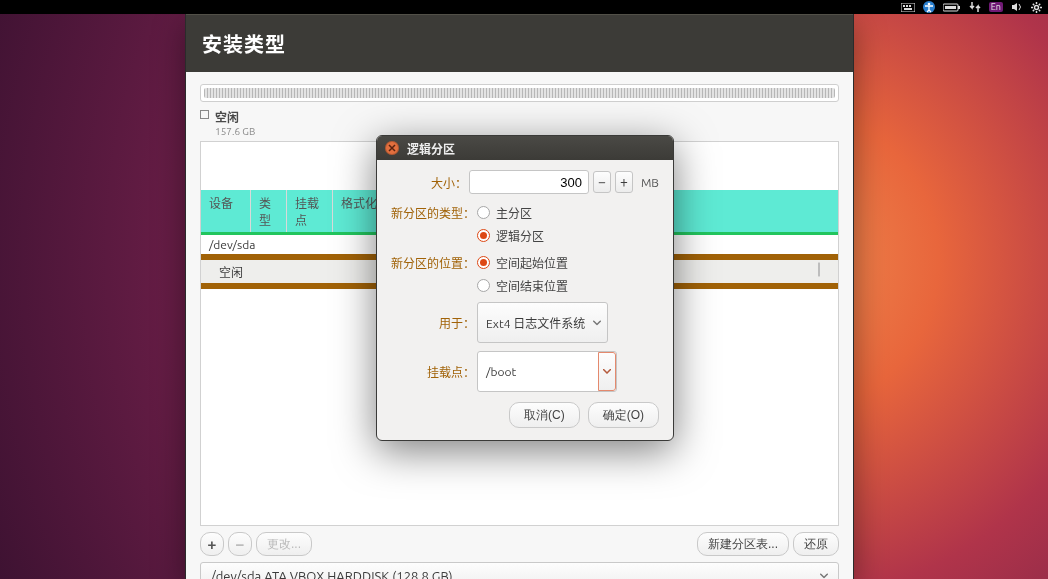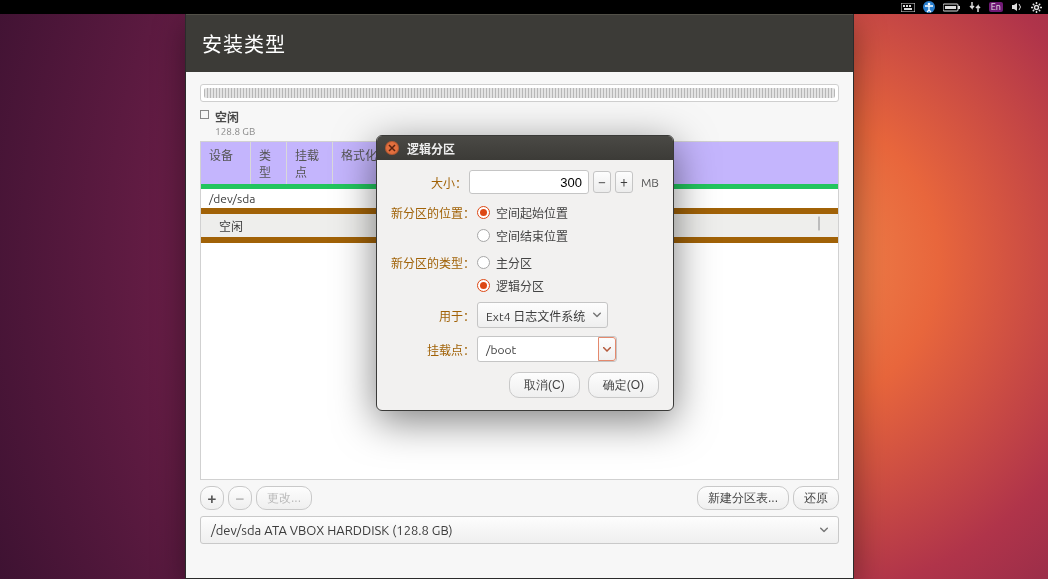--- a/index.html
+++ b/index.html
@@ -21,38 +21,38 @@
   }
   .titlebar { height:26px; background:#3c3b37; display:flex; align-items:center; padding:0 10px; gap:10px; }
   .tb-close { width:14px; height:14px; border-radius:50%; background:#6b6965; display:flex; align-items:center; justify-content:center; }
   .tb-close svg { opacity:.6; }
   .tb-title { color:#dcdcdc; font-size:12px; }
 
   .header {
     height:58px; background:#3c3b37; color:#fff; display:flex; align-items:center; padding:0 16px;
     border-top:1px solid #525048;
   }
-  .header h1 { font-weight:400; font-size:20px; letter-spacing:1px; }
+  .header h1 { font-weight:700; font-size:20px; letter-spacing:1px; }
 
   .content { background:#f7f7f7; padding:12px 14px 10px; }
 
   .part-bar-frame { border:1px solid #cfcfcf; border-radius:3px; padding:3px; background:#fff; }
   .part-bar {
     height:10px;
     background: repeating-linear-gradient(90deg,#b7b7b7 0 1px,#e3e3e3 1px 3px);
     border-radius:2px;
   }
 
   .disk-label { margin-top:6px; display:flex; align-items:flex-start; gap:6px; }
   .disk-box { width:9px; height:9px; border:1px solid #888; margin-top:2px; }
   .disk-label .name { font-size:12px; font-weight:700; color:#4a4a4a; }
   .disk-label .size { font-size:10px; color:#8a8a8a; margin-top:1px; }
 
   .table { margin-top:4px; border:1px solid #d1d1d1; background:#fff; }
-  .thead { display:flex; border-bottom:5px solid #22c55e; background:#c4b5fd; }
+  .thead { display:flex; border-bottom:3px solid #22c55e; background:#5eead4;margin-top:48px; }
   .th { padding:4px 8px; font-size:12px; border-right:1px solid #d9d9d9; color:#555; }
   .th:last-child { border-right:none; flex:1; }
   .trow { display:flex; border-bottom:6px solid #a16207; }
   .td { padding:3px 8px; font-size:12px; }
   .trow.device .td { font-weight:400; }
   .trow.free { background:#eeeeec; }
   .trow.free .td.chk { margin-left:auto; padding-right:18px; }
   .tbody-scroll { height:236px; background:#fff; }
 
   .toolbar { display:flex; align-items:center; gap:4px; margin-top:6px; }
@@ -99,21 +99,21 @@
   .spin-btn { width:18px; height:22px; border:1px solid #c5c5c5; border-radius:3px; background:linear-gradient(#fdfdfd,#ececec); font-size:14px; line-height:1; display:flex;align-items:center;justify-content:center; cursor:pointer;}
   .unit { font-size:12px; color:#555; margin-left:4px; }
 
   .radio-group { display:flex; flex-direction:column; gap:6px; padding-top:2px; }
   .radio { display:flex; align-items:center; gap:6px; font-size:12px; color:#444; }
   .r-outer { width:13px; height:13px; border-radius:50%; border:1px solid #a7a7a7; background:#fff; display:flex; align-items:center; justify-content:center; }
   .r-outer.sel { border-color:#dd4814; }
   .r-inner { width:7px; height:7px; border-radius:50%; background:#dd4814; }
 
   .select {
-    height:26px; border:1px solid #c5c5c5; border-radius:3px;
+    height:41px; border:1px solid #c5c5c5; border-radius:3px;
     background:linear-gradient(#fdfdfd,#efefef);
     display:flex; align-items:center; padding:0 22px 0 8px; position:relative; font-size:12px; min-width:120px;
   }
   .select .caret { position:absolute; right:6px; top:50%; transform:translateY(-50%); }
   .select.combo { background:#fff; border:1px solid #c5c5c5; min-width:140px;}
   .select.combo .caret-box { position:absolute; right:0; top:0; bottom:0; width:18px; border-left:1px solid #e0b7ad; background:linear-gradient(#fdfdfd,#efefef); border:1px solid #e4896d; border-radius:0 3px 3px 0; display:flex;align-items:center;justify-content:center;}
 
   .dlg-footer { display:flex; justify-content:flex-end; gap:8px; margin-top:10px; }
   .dlg-footer .btn { padding:4px 14px; height:26px; }
 
@@ -184,21 +184,21 @@
   <div class="content">
 
     <div class="part-bar-frame">
       <div class="part-bar"></div>
     </div>
 
     <div class="disk-label">
       <span class="disk-box"></span>
       <div>
         <div class="name">空闲</div>
-        <div class="size">128.8 GB</div>
+        <div class="size">157.6 GB</div>
       </div>
     </div>
 
     <div class="table">
       <div class="thead">
         <div class="th" style="width:50px">设备</div>
         <div class="th" style="width:36px">类型</div>
         <div class="th" style="width:46px">挂载点</div>
         <div class="th">格式化</div>
       </div>
@@ -244,20 +244,38 @@
   </div>
   <div class="dlg-body">
 
     <div class="form-row">
       <div class="form-label">大小：</div>
       <div class="form-ctrl">
         <input class="spin-input" value="300" style="">
         <span class="spin-btn">−</span>
         <span class="spin-btn">+</span>
         <span class="unit">MB</span>
+      </div>
+    </div>
+
+    <div class="form-row top">
+      <div class="form-label" style="padding-top:2px">新分区的类型：</div>
+      <div class="form-ctrl">
+        <div class="radio-group">
+          <label class="radio">
+            <span class="r-outer"></span>
+            <span>主分区</span>
+          </label>
+          <label class="radio">
+            <span class="r-outer sel">
+                <span class="r-inner"></span>
+              </span>
+            <span>逻辑分区</span>
+          </label>
+        </div>
       </div>
     </div>
 
     <div class="form-row top">
       <div class="form-label" style="padding-top:2px">新分区的位置：</div>
       <div class="form-ctrl">
         <div class="radio-group">
           <label class="radio">
             <span class="r-outer sel">
                 <span class="r-inner"></span>
@@ -265,38 +283,20 @@
             <span>空间起始位置</span>
           </label>
           <label class="radio">
             <span class="r-outer"></span>
             <span>空间结束位置</span>
           </label>
         </div>
       </div>
     </div>
 
-    <div class="form-row top">
-      <div class="form-label" style="padding-top:2px">新分区的类型：</div>
-      <div class="form-ctrl">
-        <div class="radio-group">
-          <label class="radio">
-            <span class="r-outer"></span>
-            <span>主分区</span>
-          </label>
-          <label class="radio">
-            <span class="r-outer sel">
-                <span class="r-inner"></span>
-              </span>
-            <span>逻辑分区</span>
-          </label>
-        </div>
-      </div>
-    </div>
-
     <div class="form-row">
       <div class="form-label">用于：</div>
       <div class="form-ctrl">
         <div class="select">
           <span>Ext4 日志文件系统</span>
           <span class="caret">
               <svg width="8" height="5">
                 <path d="M0 0 L4 4 L8 0" stroke="#777" fill="none" stroke-width="1.5"></path>
               </svg>
             </span>

